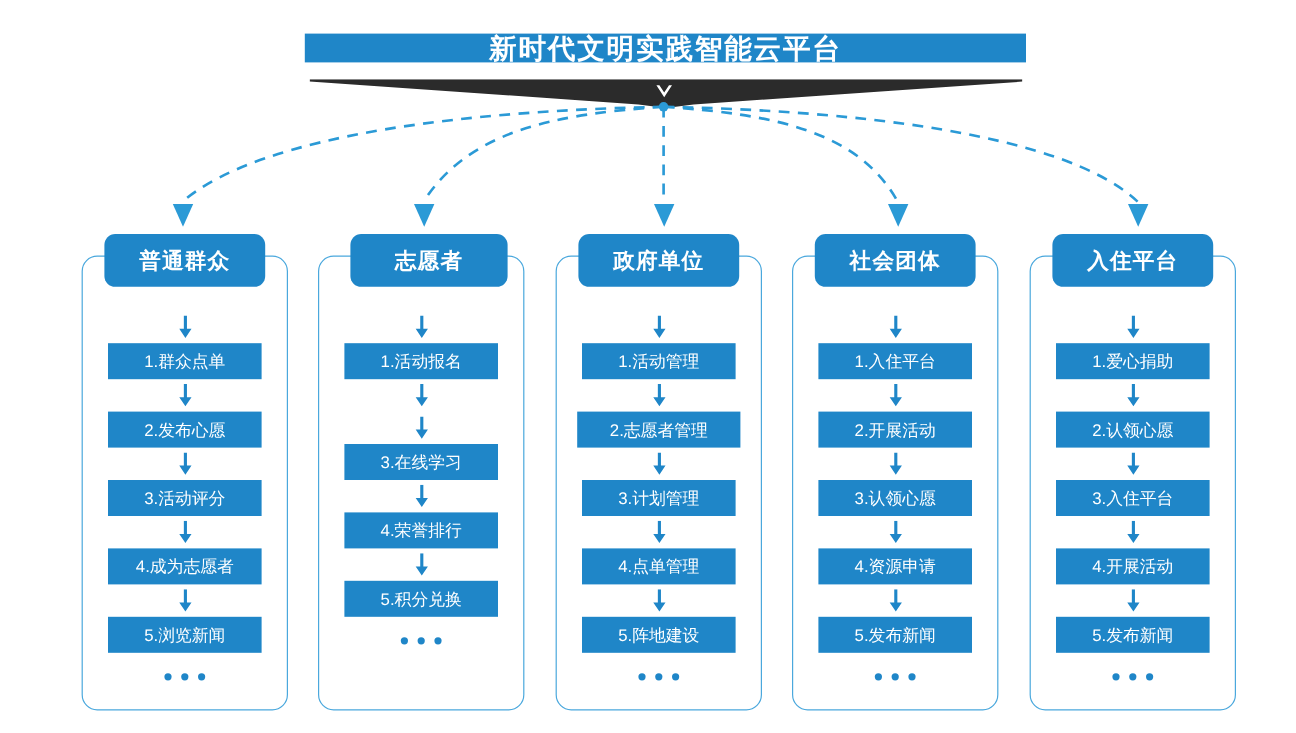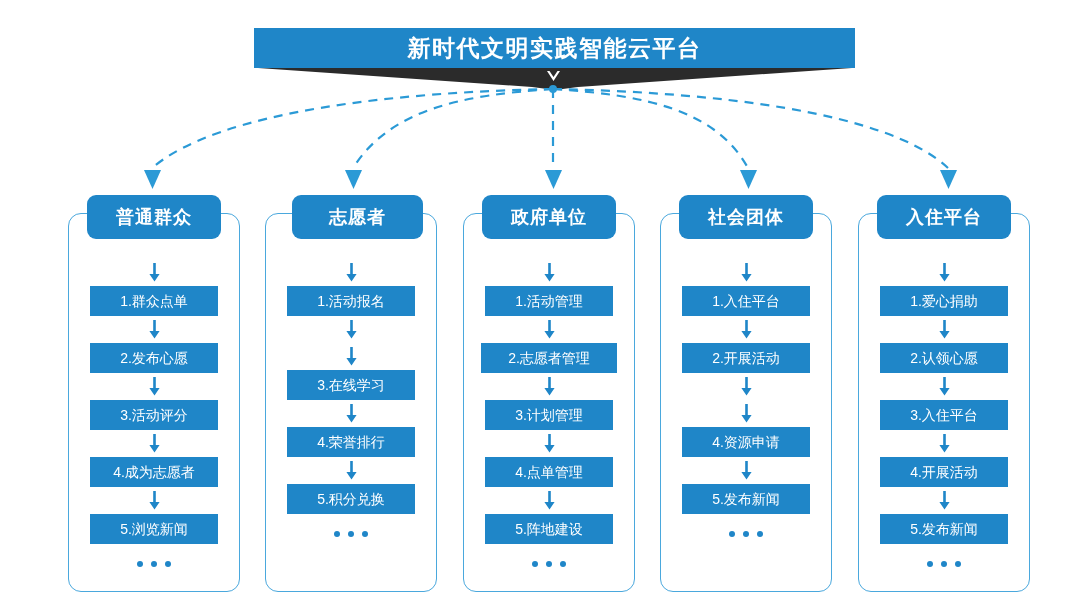--- a/index.html
+++ b/index.html
@@ -29,21 +29,21 @@
     left: 258px;
     top: 66px;
     width: 594px;
     height: 26px;
   }
   #banner-bar {
     position: absolute;
     left: 254px;
     top: 28px;
     width: 601px;
-    height: 40px;
+    height: 24px;
     background: #1f86c8;
     display: flex;
     align-items: center;
     justify-content: center;
   }
   #banner-title {
     color: #ffffff;
     font-size: 23px;
     font-weight: bold;
     letter-spacing: 1.5px;
@@ -370,20 +370,23 @@
         </svg>
       </div>
     <div class="item-box">
         <span class="item-label">2.开展活动</span>
       </div>
     <div class="item-arrow">
         <svg width="13" height="19" viewBox="0 0 13 19">
           <path d="M5.2 0 H7.8 V11 H11.6 L6.5 18.6 L1.4 11 H5.2 Z" fill="#1f86c8"></path>
         </svg>
       </div>
+    <div class="item-box">
+        <span class="item-label">3.认领心愿</span>
+      </div>
     <div class="item-arrow">
         <svg width="13" height="19" viewBox="0 0 13 19">
           <path d="M5.2 0 H7.8 V11 H11.6 L6.5 18.6 L1.4 11 H5.2 Z" fill="#1f86c8"></path>
         </svg>
       </div>
     <div class="item-box">
         <span class="item-label">4.资源申请</span>
       </div>
     <div class="item-arrow">
         <svg width="13" height="19" viewBox="0 0 13 19">

